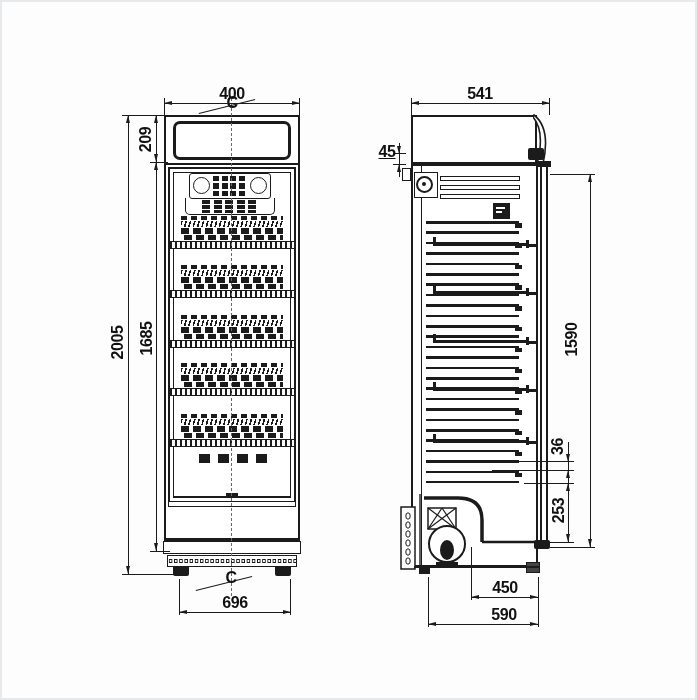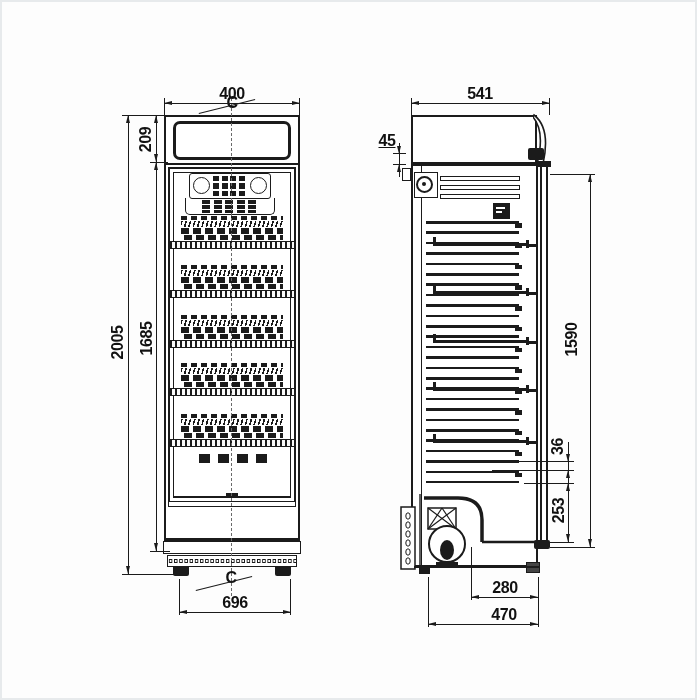--- a/index.html
+++ b/index.html
@@ -203,21 +203,21 @@
     <div class="ln" style="left:409px;top:101px;width:139px;height:1.2px;"></div>
     <div class="ah l" style="left:409px;top:99px;"></div>
     <div class="ah r" style="left:540px;top:99px;"></div>
     <div class="dimtxt" style="left:448px;top:84px;width:60px;">541</div>
 
     <div class="ln" style="left:391px;top:151px;width:13px;height:1px;"></div>
     <div class="ln" style="left:391px;top:162px;width:13px;height:1px;"></div>
     <div class="ln" style="left:397px;top:141px;width:1.2px;height:34px;"></div>
     <div class="ah d" style="left:395px;top:144px;"></div>
     <div class="ah u" style="left:395px;top:162px;"></div>
-    <div class="dimtxt" style="left:374px;top:131px;width:22px;text-decoration:underline;">45</div>
+    <div class="dimtxt" style="left:374px;top:142px;width:22px;text-decoration:underline;">45</div>
 
     <div class="ln" style="left:548px;top:172px;width:45px;height:1px;"></div>
     <div class="ln" style="left:548px;top:545px;width:45px;height:1px;"></div>
     <div class="ln" style="left:588px;top:172px;width:1.2px;height:373px;"></div>
     <div class="ah u" style="left:586px;top:172px;"></div>
     <div class="ah d" style="left:586px;top:537px;"></div>
     <div class="dimtxt rot" style="left:544px;top:330px;width:50px;">1590</div>
 
     <div class="ln" style="left:455px;top:459px;width:117px;height:1px;"></div>
     <div class="ln" style="left:490px;top:468px;width:82px;height:1px;"></div>
@@ -231,22 +231,22 @@
     <div class="ln" style="left:566px;top:481px;width:1.2px;height:59px;"></div>
     <div class="ah u" style="left:564px;top:481px;"></div>
     <div class="ah d" style="left:564px;top:532px;"></div>
     <div class="dimtxt rot" style="left:531px;top:501px;width:50px;">253</div>
 
     <div class="ln" style="left:469px;top:545px;width:1px;height:53px;"></div>
     <div class="ln" style="left:536px;top:575px;width:1px;height:50px;"></div>
     <div class="ln" style="left:469px;top:595px;width:67px;height:1.2px;"></div>
     <div class="ah l" style="left:469px;top:593px;"></div>
     <div class="ah r" style="left:528px;top:593px;"></div>
-    <div class="dimtxt" style="left:473px;top:578px;width:60px;">280</div>
+    <div class="dimtxt" style="left:473px;top:578px;width:60px;">450</div>
 
     <div class="ln" style="left:426px;top:575px;width:1px;height:50px;"></div>
     <div class="ln" style="left:426px;top:622px;width:110px;height:1.2px;"></div>
     <div class="ah l" style="left:426px;top:620px;"></div>
     <div class="ah r" style="left:528px;top:620px;"></div>
-    <div class="dimtxt" style="left:472px;top:605px;width:60px;">470</div>
+    <div class="dimtxt" style="left:472px;top:605px;width:60px;">590</div>
   </div>
 
 </div>
 
 </body></html>

